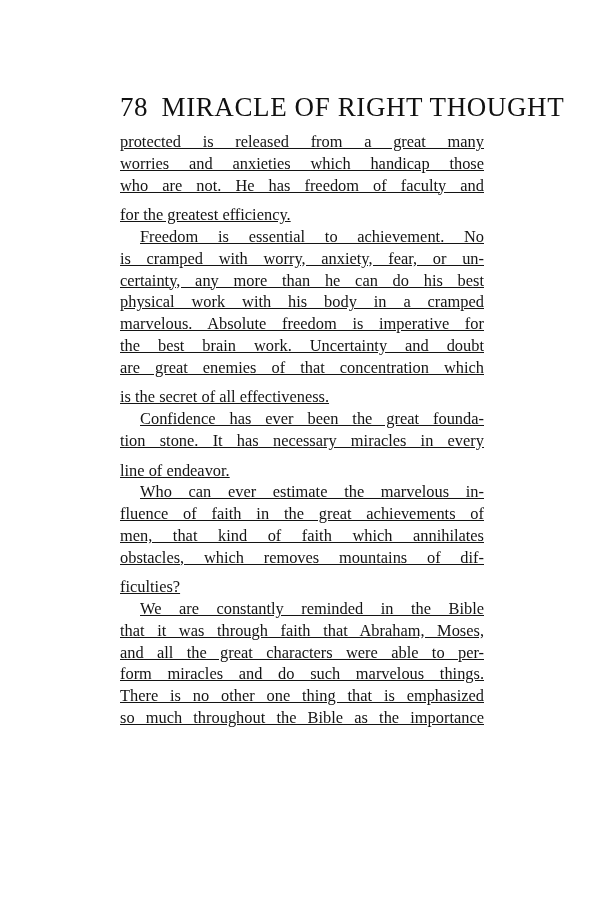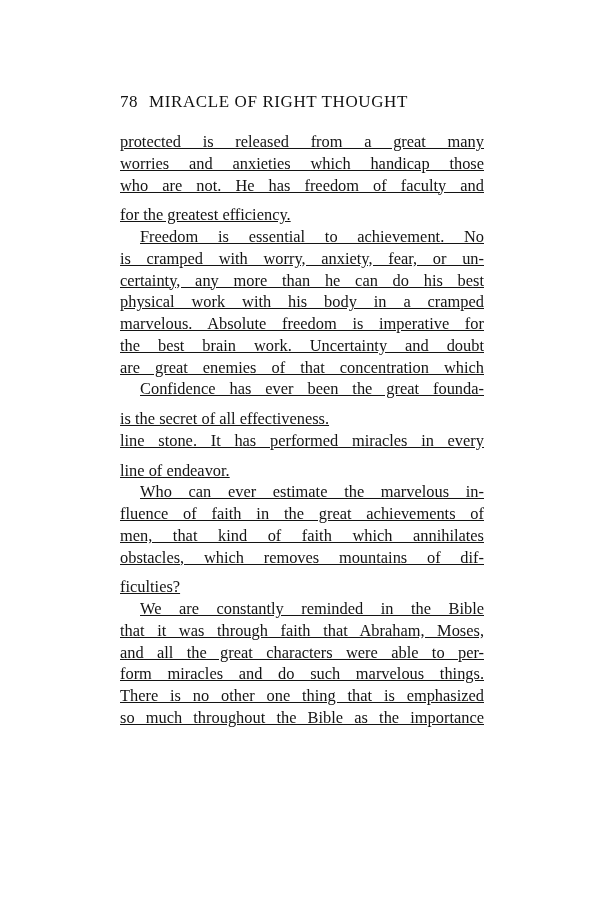--- a/index.html
+++ b/index.html
@@ -3,21 +3,21 @@
 <meta charset="utf-8">
 <style>
   html, body { margin: 0; padding: 0; background: #ffffff; }
   body { width: 600px; height: 902px; position: relative; overflow: hidden; }
   .page {
     position: absolute; left: 0; top: 0; width: 600px; height: 902px; background: #ffffff;
   }
   .running-head {
     position: absolute; left: 120px; top: 92px; width: 364px;
     font-family: "Liberation Serif", "DejaVu Serif", serif;
-    font-size: 17px; letter-spacing: 0.6px; color: #111; white-space: nowrap;
+    font-size: 27px; letter-spacing: 0.6px; color: #111; white-space: nowrap;
   }
   .running-head .pgnum { margin-right: 6px; }
   .body-text {
     position: absolute; left: 120px; top: 131px; width: 364px;
     font-family: "Liberation Serif", "DejaVu Serif", serif;
     font-size: 16.4px; line-height: 21.75px; color: #141414;
   }
   .line {
     display: block; height: 21.75px; white-space: nowrap;
     text-align: justify; text-align-last: justify; text-decoration: underline;
@@ -38,23 +38,23 @@
       <span class="line">worries and anxieties which handicap those</span>
       <span class="line">who are not.  He has freedom of faculty and</span>
       <span class="line last">for the greatest efficiency.</span>
       <span class="line indent">Freedom is essential to achievement.  No</span>
       <span class="line">is cramped with worry, anxiety, fear, or un-</span>
       <span class="line">certainty, any more than he can do his best</span>
       <span class="line">physical work with his body in a cramped</span>
       <span class="line">marvelous.  Absolute freedom is imperative for</span>
       <span class="line">the best brain work.  Uncertainty and doubt</span>
       <span class="line">are great enemies of that concentration which</span>
+      <span class="line last">is the secret of all effectiveness.</span>
       <span class="line indent">Confidence has ever been the great founda-</span>
-      <span class="line last">is the secret of all effectiveness.</span>
-      <span class="line">line stone.  It has performed miracles in every</span>
+      <span class="line">tion stone.  It has necessary miracles in every</span>
       <span class="line last">line of endeavor.</span>
       <span class="line indent">Who can ever estimate the marvelous in-</span>
       <span class="line">fluence of faith in the great achievements of</span>
       <span class="line">men, that kind of faith which annihilates</span>
       <span class="line">obstacles, which removes mountains of dif-</span>
       <span class="line last">ficulties?</span>
       <span class="line indent">We are constantly reminded in the Bible</span>
       <span class="line">that it was through faith that Abraham, Moses,</span>
       <span class="line">and all the great characters were able to per-</span>
       <span class="line">form miracles and do such marvelous things.</span>

